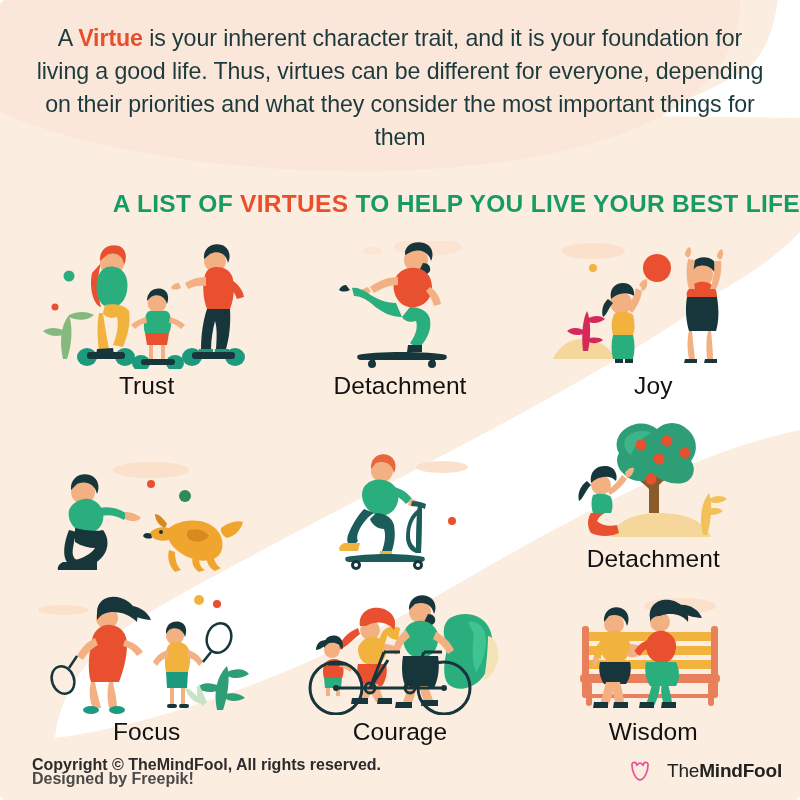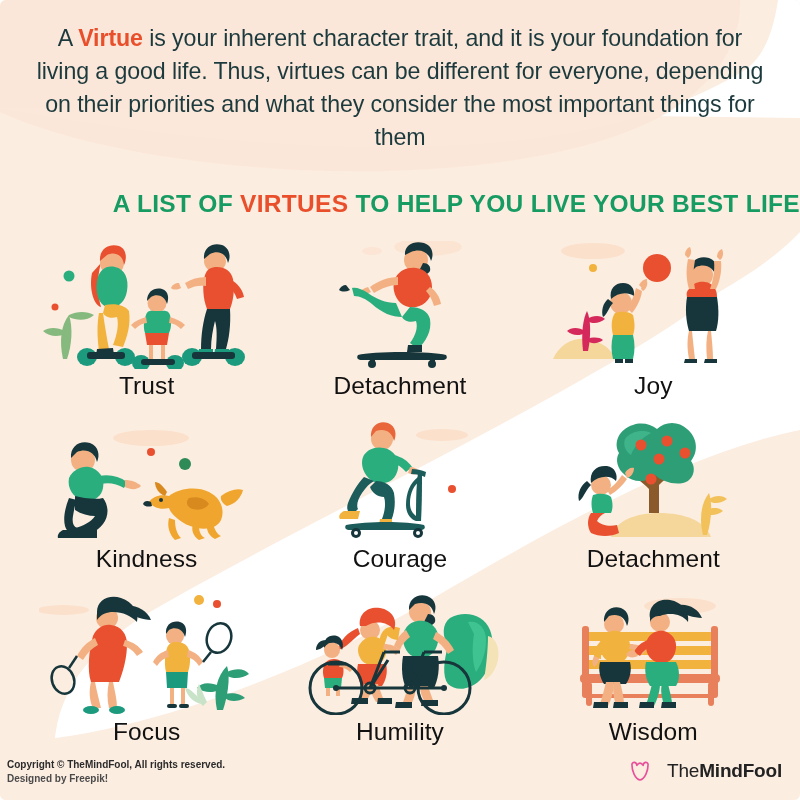--- a/index.html
+++ b/index.html
@@ -40,22 +40,22 @@
         align-items:center;justify-content:flex-end;}
   .art{width:100%;height:128px;display:flex;align-items:flex-end;justify-content:center;}
   .art svg{display:block;}
   .vlabel{
     font-size:24.5px;color:#111111;font-weight:400;
     margin-top:2px;letter-spacing:.1px;line-height:30px;
   }
   
   .footer{position:absolute;left:0;bottom:0;width:800px;height:52px;}
   .copyright{
-    position:absolute;left:7px;top:10px;
-    font-size:10px;line-height:14px;color:#2B2B2B;font-weight:700;
+    position:absolute;left:32px;top:10px;
+    font-size:16px;line-height:14px;color:#2B2B2B;font-weight:700;
   }
   .copyright .sub{font-weight:700;color:#4A4A4A;}
   .brand{
     position:absolute;right:18px;top:12px;
     display:flex;align-items:flex-end;gap:16px;
   }
   .brand-text{font-size:19px;color:#222222;letter-spacing:-.2px;}
   .brand-text .light{font-weight:400;}
   .brand-text .bold{font-weight:700;}
 </style>
@@ -236,21 +236,20 @@
           <path d="M182,72 C190,66 198,64 204,66 C202,74 196,80 188,82 C184,80 181,76 182,72 Z" fill="#F0A62E"></path>
           <path d="M130,72 C122,70 114,72 110,78 C114,84 122,86 130,84 Z" fill="#F0A62E"></path>
           <path d="M112,78 C108,76 105,77 104,80 C106,83 110,83 113,82 Z" fill="#16363B"></path>
           <circle cx="122" cy="76" r="2" fill="#16363B"></circle>
           <path d="M128,68 C124,62 120,58 116,58 C116,64 120,70 126,72 Z" fill="#D98A1F"></path>
           <path d="M136,96 C136,104 138,110 142,114 L136,116 C130,110 128,102 130,94 Z" fill="#F0A62E"></path>
           <path d="M160,102 C160,108 162,112 166,114 L160,116 C154,112 152,106 154,100 Z" fill="#F0A62E"></path>
           <path d="M174,100 C176,106 178,110 182,112 L176,115 C170,112 167,106 168,100 Z" fill="#F0A62E"></path>
         </svg>
       </div>
-      <div class="vlabel">Kindness</div>
     </div>
 
     <div class="cell">
       <div class="art">
         <svg width="175" height="125" viewBox="0 0 175 125">
           <ellipse cx="130" cy="18" rx="26" ry="6" fill="#FBE0CB"></ellipse>
           <circle cx="140" cy="72" r="4" fill="#E8502F"></circle>
 
           <circle cx="70" cy="22" r="11" fill="#F3B183"></circle>
           <path d="M59,20 C58,9 67,3 76,6 C84,9 85,18 82,24 C80,14 72,11 64,14 Z" fill="#E8663A"></path>
@@ -268,21 +267,20 @@
           <path d="M100,52 C104,52 110,53 114,55 L113,60 C109,58 104,57 99,57 Z" fill="#1C5C5A"></path>
           <path d="M106,56 C104,70 104,86 104,104 L109,104 C110,86 110,70 110,56 Z" fill="#1C5C5A"></path>
           <path d="M106,60 C98,66 94,76 94,88 C94,96 98,102 104,104 L104,99 C100,96 98,92 98,86 C98,76 102,68 108,64 Z" fill="#1C5C5A"></path>
           <path d="M34,108 C56,104 94,104 112,108 C114,111 112,113 108,113 L38,113 C34,113 32,111 34,108 Z" fill="#1C5C5A"></path>
           <circle cx="44" cy="116" r="5" fill="#16363B"></circle>
           <circle cx="44" cy="116" r="2" fill="#FFFFFF"></circle>
           <circle cx="106" cy="116" r="5" fill="#16363B"></circle>
           <circle cx="106" cy="116" r="2" fill="#FFFFFF"></circle>
         </svg>
       </div>
-      <div class="vlabel">Courage</div>
     </div>
 
     <div class="cell">
       <div class="art">
         <svg width="180" height="125" viewBox="0 0 180 125">
 
           <path d="M48,120 C52,104 72,96 96,96 C122,96 142,104 148,120 Z" fill="#F5D79B"></path>
 
           <path d="M140,118 C136,102 138,86 146,76 C150,88 148,106 144,118 Z" fill="#F2C15A"></path>
           <path d="M146,82 C152,78 160,78 164,82 C158,87 150,87 146,84 Z" fill="#F2C15A"></path>
@@ -408,21 +406,21 @@
           <circle cx="44" cy="98" r="3" fill="#16363B"></circle>
           <circle cx="152" cy="98" r="3" fill="#16363B"></circle>
           <path d="M44,98 L78,98 L92,62 M78,98 L96,70 M78,98 L100,98 L118,98 L132,62
                    M118,98 L140,70 M118,98 L152,98" fill="none" stroke="#16363B" stroke-width="3"></path>
           <path d="M92,62 L108,62 M132,62 L150,62" fill="none" stroke="#16363B" stroke-width="3"></path>
           <path d="M36,74 L54,74" stroke="#16363B" stroke-width="3" fill="none"></path>
           <circle cx="78" cy="98" r="5" fill="none" stroke="#16363B" stroke-width="3"></circle>
           <circle cx="118" cy="98" r="5" fill="none" stroke="#16363B" stroke-width="3"></circle>
         </svg>
       </div>
-      <div class="vlabel">Humility</div>
+      <div class="vlabel">Courage</div>
     </div>
 
     <div class="cell">
       <div class="art">
         <svg width="195" height="125" viewBox="0 0 195 125">
           <ellipse cx="124" cy="16" rx="36" ry="8" fill="#FBE0CB"></ellipse>
 
           <rect x="26" y="42" width="136" height="9" rx="4" fill="#F2B23E"></rect>
           <rect x="26" y="56" width="136" height="9" rx="4" fill="#F2B23E"></rect>
           <rect x="26" y="70" width="136" height="9" rx="4" fill="#F2B23E"></rect>

